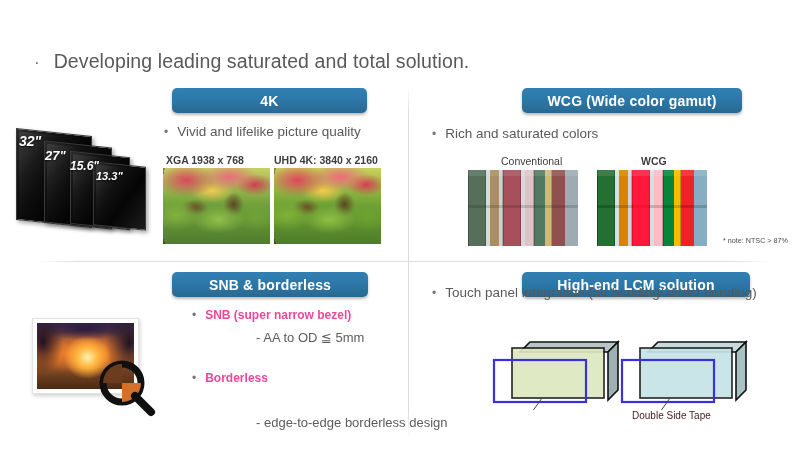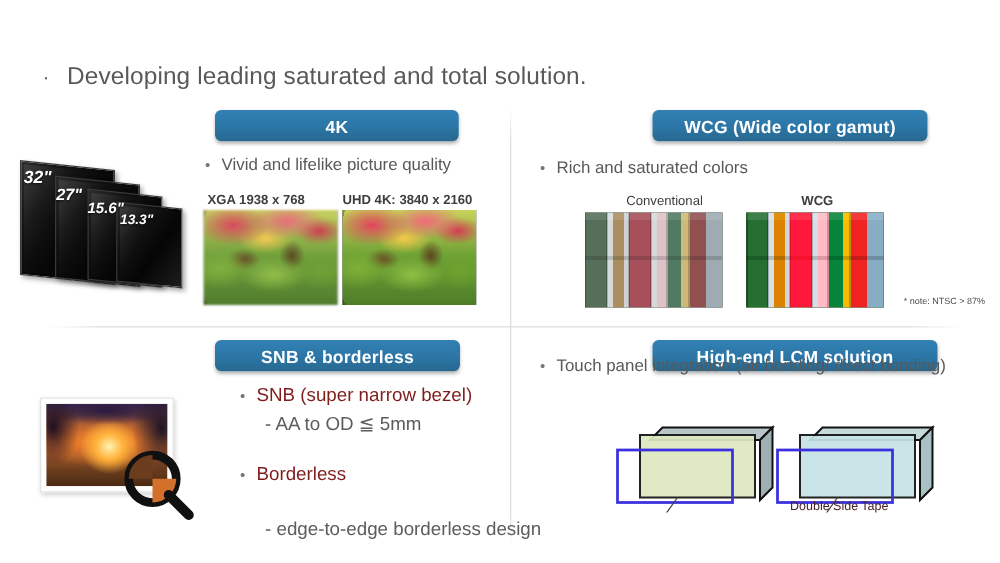--- a/index.html
+++ b/index.html
@@ -31,27 +31,27 @@
   }
   #pill-4k{left:172px;top:88px;width:195px;}
   #pill-wcg{left:522px;top:88px;width:220px;}
   #pill-snb{left:172px;top:272px;width:196px;}
   #pill-lcm{left:522px;top:272px;width:228px;}
 
   
   .bul{position:absolute;display:flex;gap:9px;align-items:baseline;}
   .bul .bd{font-size:12px;color:#777;line-height:1;}
   .bul .bt{font-size:13.5px;color:#58595b;white-space:nowrap;}
-  .bul .bt.strong{font-weight:normal;font-size:15px;color:#7f1d1d;}
+  .bul .bt.strong{font-weight:bold;font-size:12px;color:#ec4899;}
   #bul-4k{left:164px;top:124px;}
   #bul-wcg{left:432px;top:126px;}
   #bul-lcm{left:432px;top:285px;}
   #bul-snb{left:192px;top:308px;}
   #bul-bl{left:192px;top:371px;}
-  .sub{position:absolute;font-size:15px;color:#5c5c5c;white-space:nowrap;}
+  .sub{position:absolute;font-size:13px;color:#5c5c5c;white-space:nowrap;margin-left:44px;}
   #sub-snb{left:212px;top:330px;}
   #sub-bl{left:212px;top:415px;}
 
   
   .cap{position:absolute;font-size:10.5px;color:#3e3e3e;white-space:nowrap;font-weight:bold;}
   #cap-xga{left:166px;top:154px;}
   #cap-uhd{left:274px;top:154px;}
   .cap2{position:absolute;font-size:10.5px;color:#3d3d3d;white-space:nowrap;}
   #cap-conv{left:501px;top:155px;}
   #cap-wcg{left:641px;top:155px;font-weight:bold;}
@@ -119,21 +119,21 @@
     background:
       radial-gradient(ellipse 30% 70% at 6% 28%, #201020 0%, rgba(32,16,32,0) 70%),
       radial-gradient(ellipse 34% 76% at 95% 30%, #1d1426 0%, rgba(29,20,38,0) 72%),
       radial-gradient(ellipse 60% 22% at 50% 8%, #2a1b3e 0%, rgba(42,27,62,0) 80%);}
   #magnifier{position:absolute;left:98px;top:359px;width:58px;height:58px;}
 
   
   .lcm{position:absolute;}
   .lcm-lbl{position:absolute;font-size:10px;color:#4a2323;line-height:14px;white-space:pre-line;}
   #lcm-lbl-1{left:473px;top:409px;}
-  #lcm-lbl-2{left:604px;top:399px;padding-left:28px;}
+  #lcm-lbl-2{left:604px;top:409px;padding-left:28px;}
 </style>
 </head>
 <body>
 
 <div class="slide">
 
   <div class="headline">
     <span class="dot">·</span>
     <span class="txt">Developing leading saturated and total solution.</span>
   </div>

